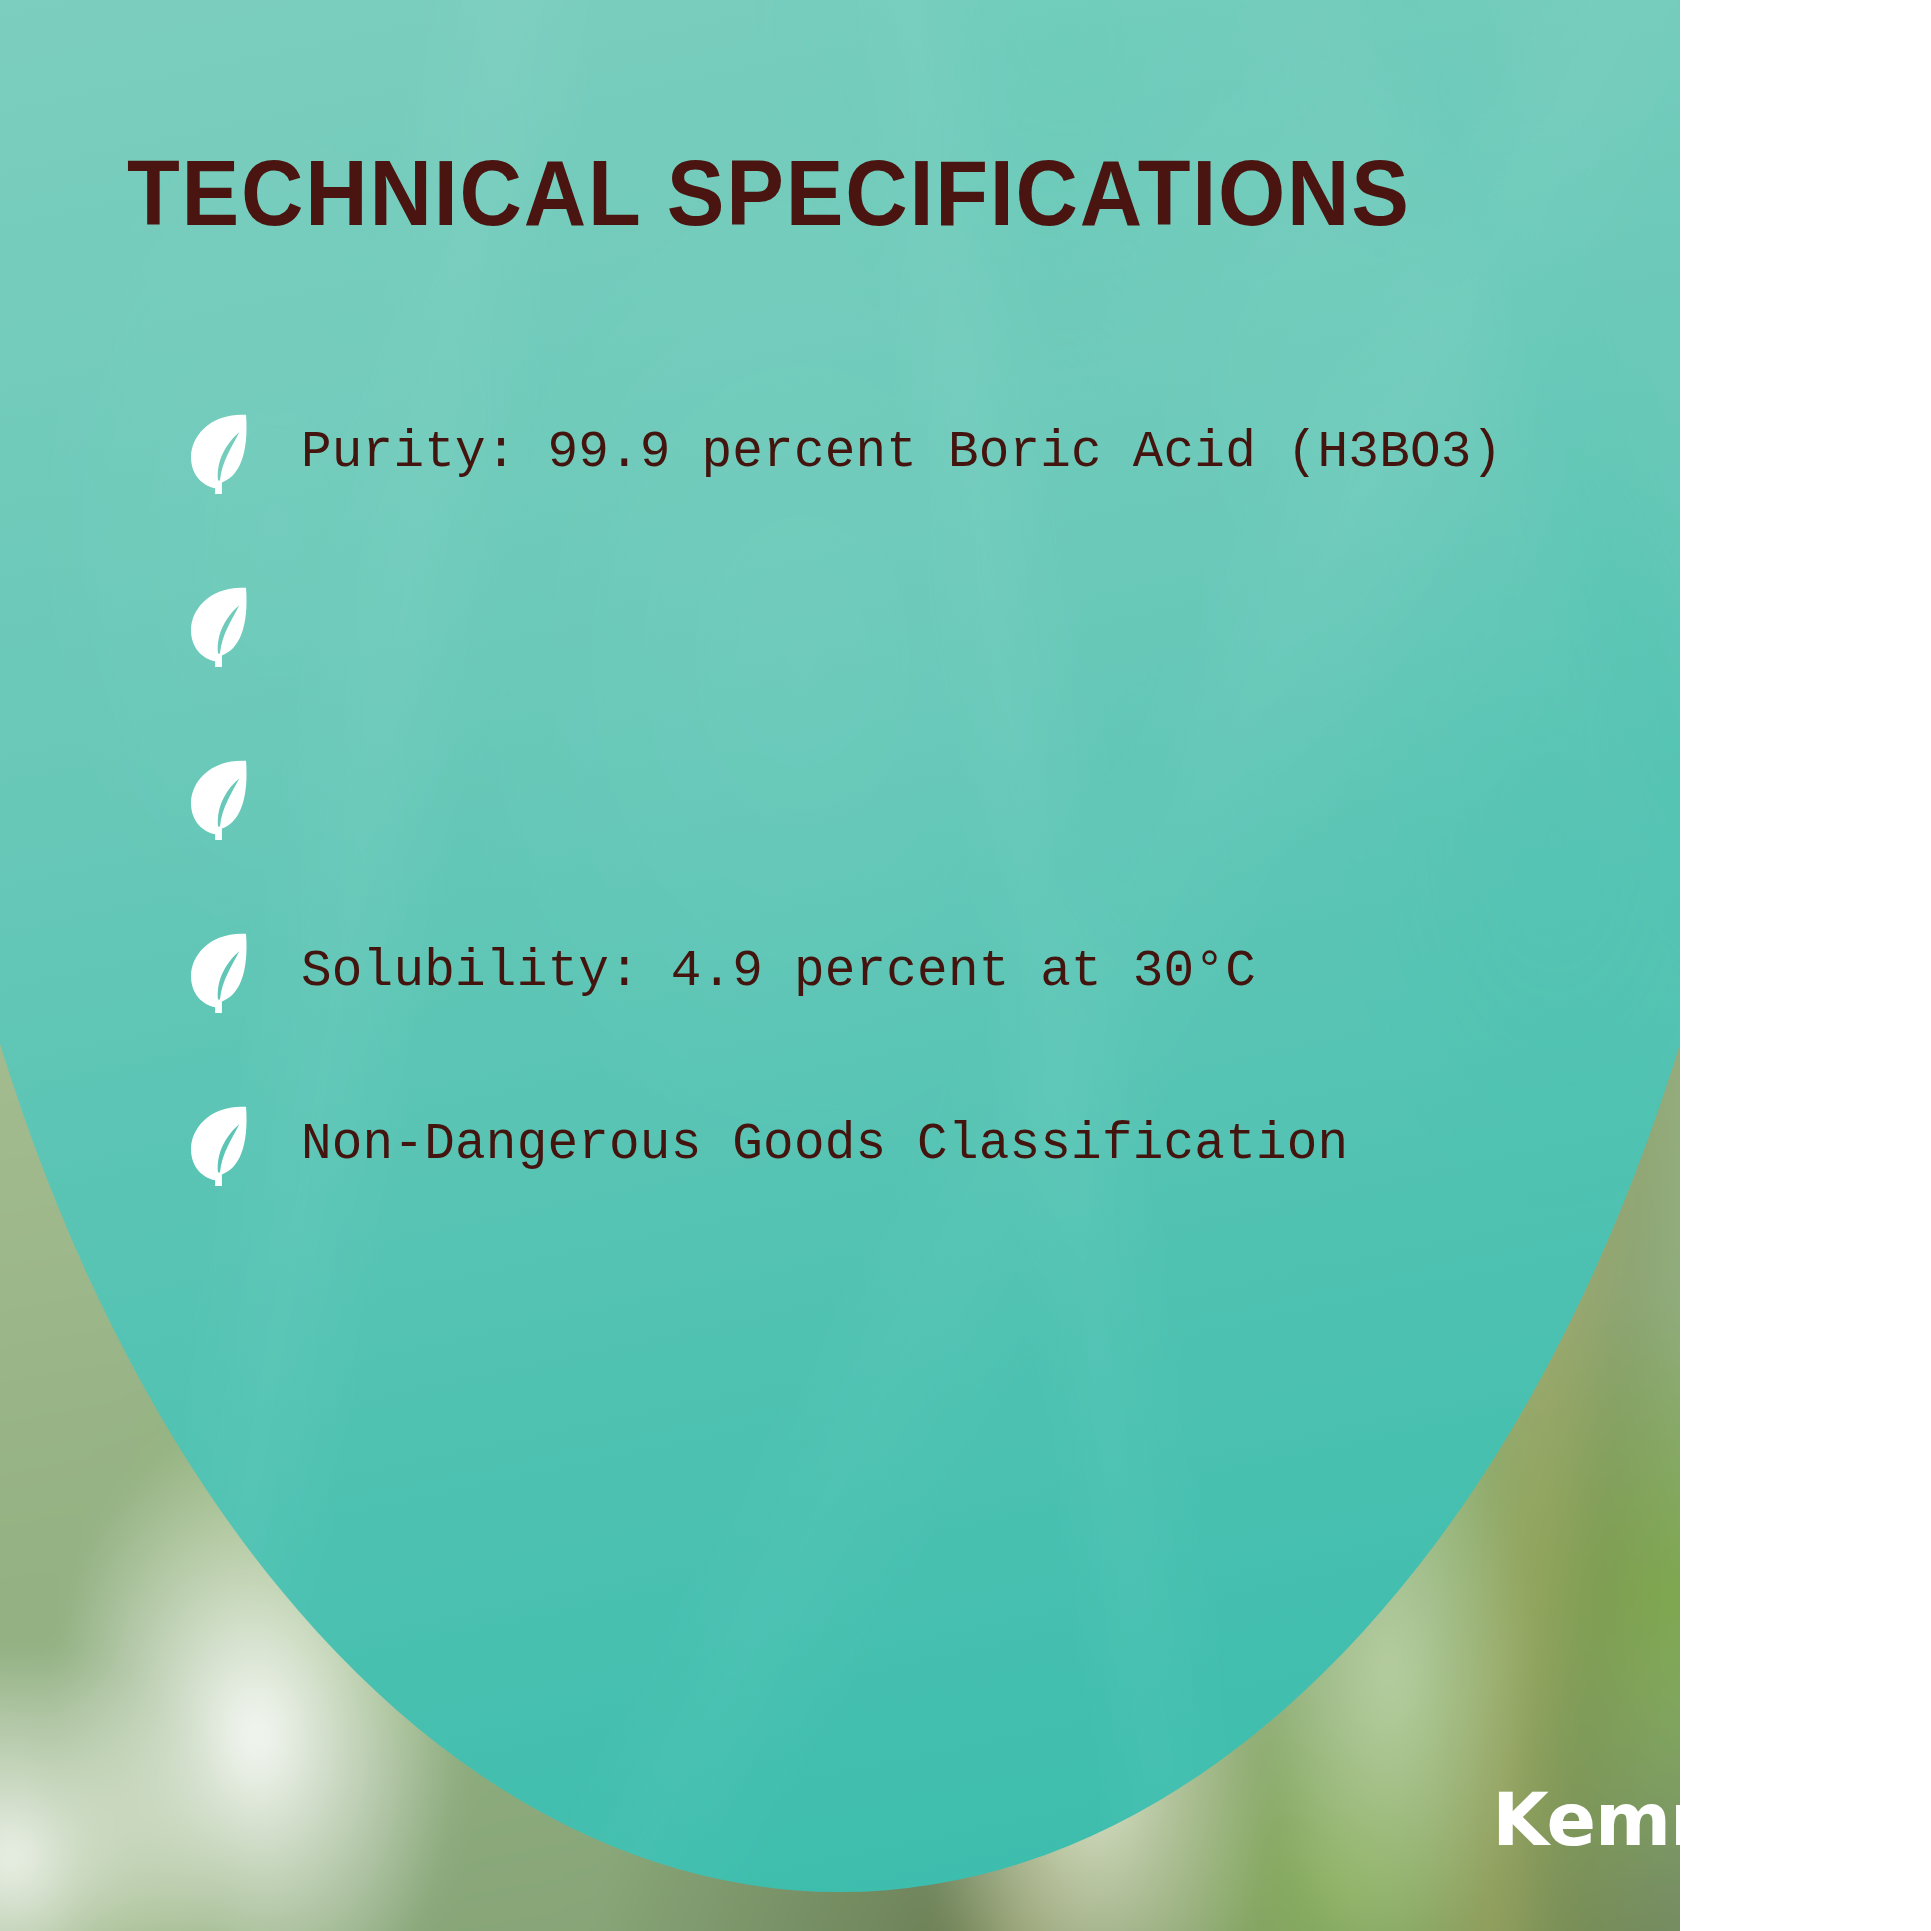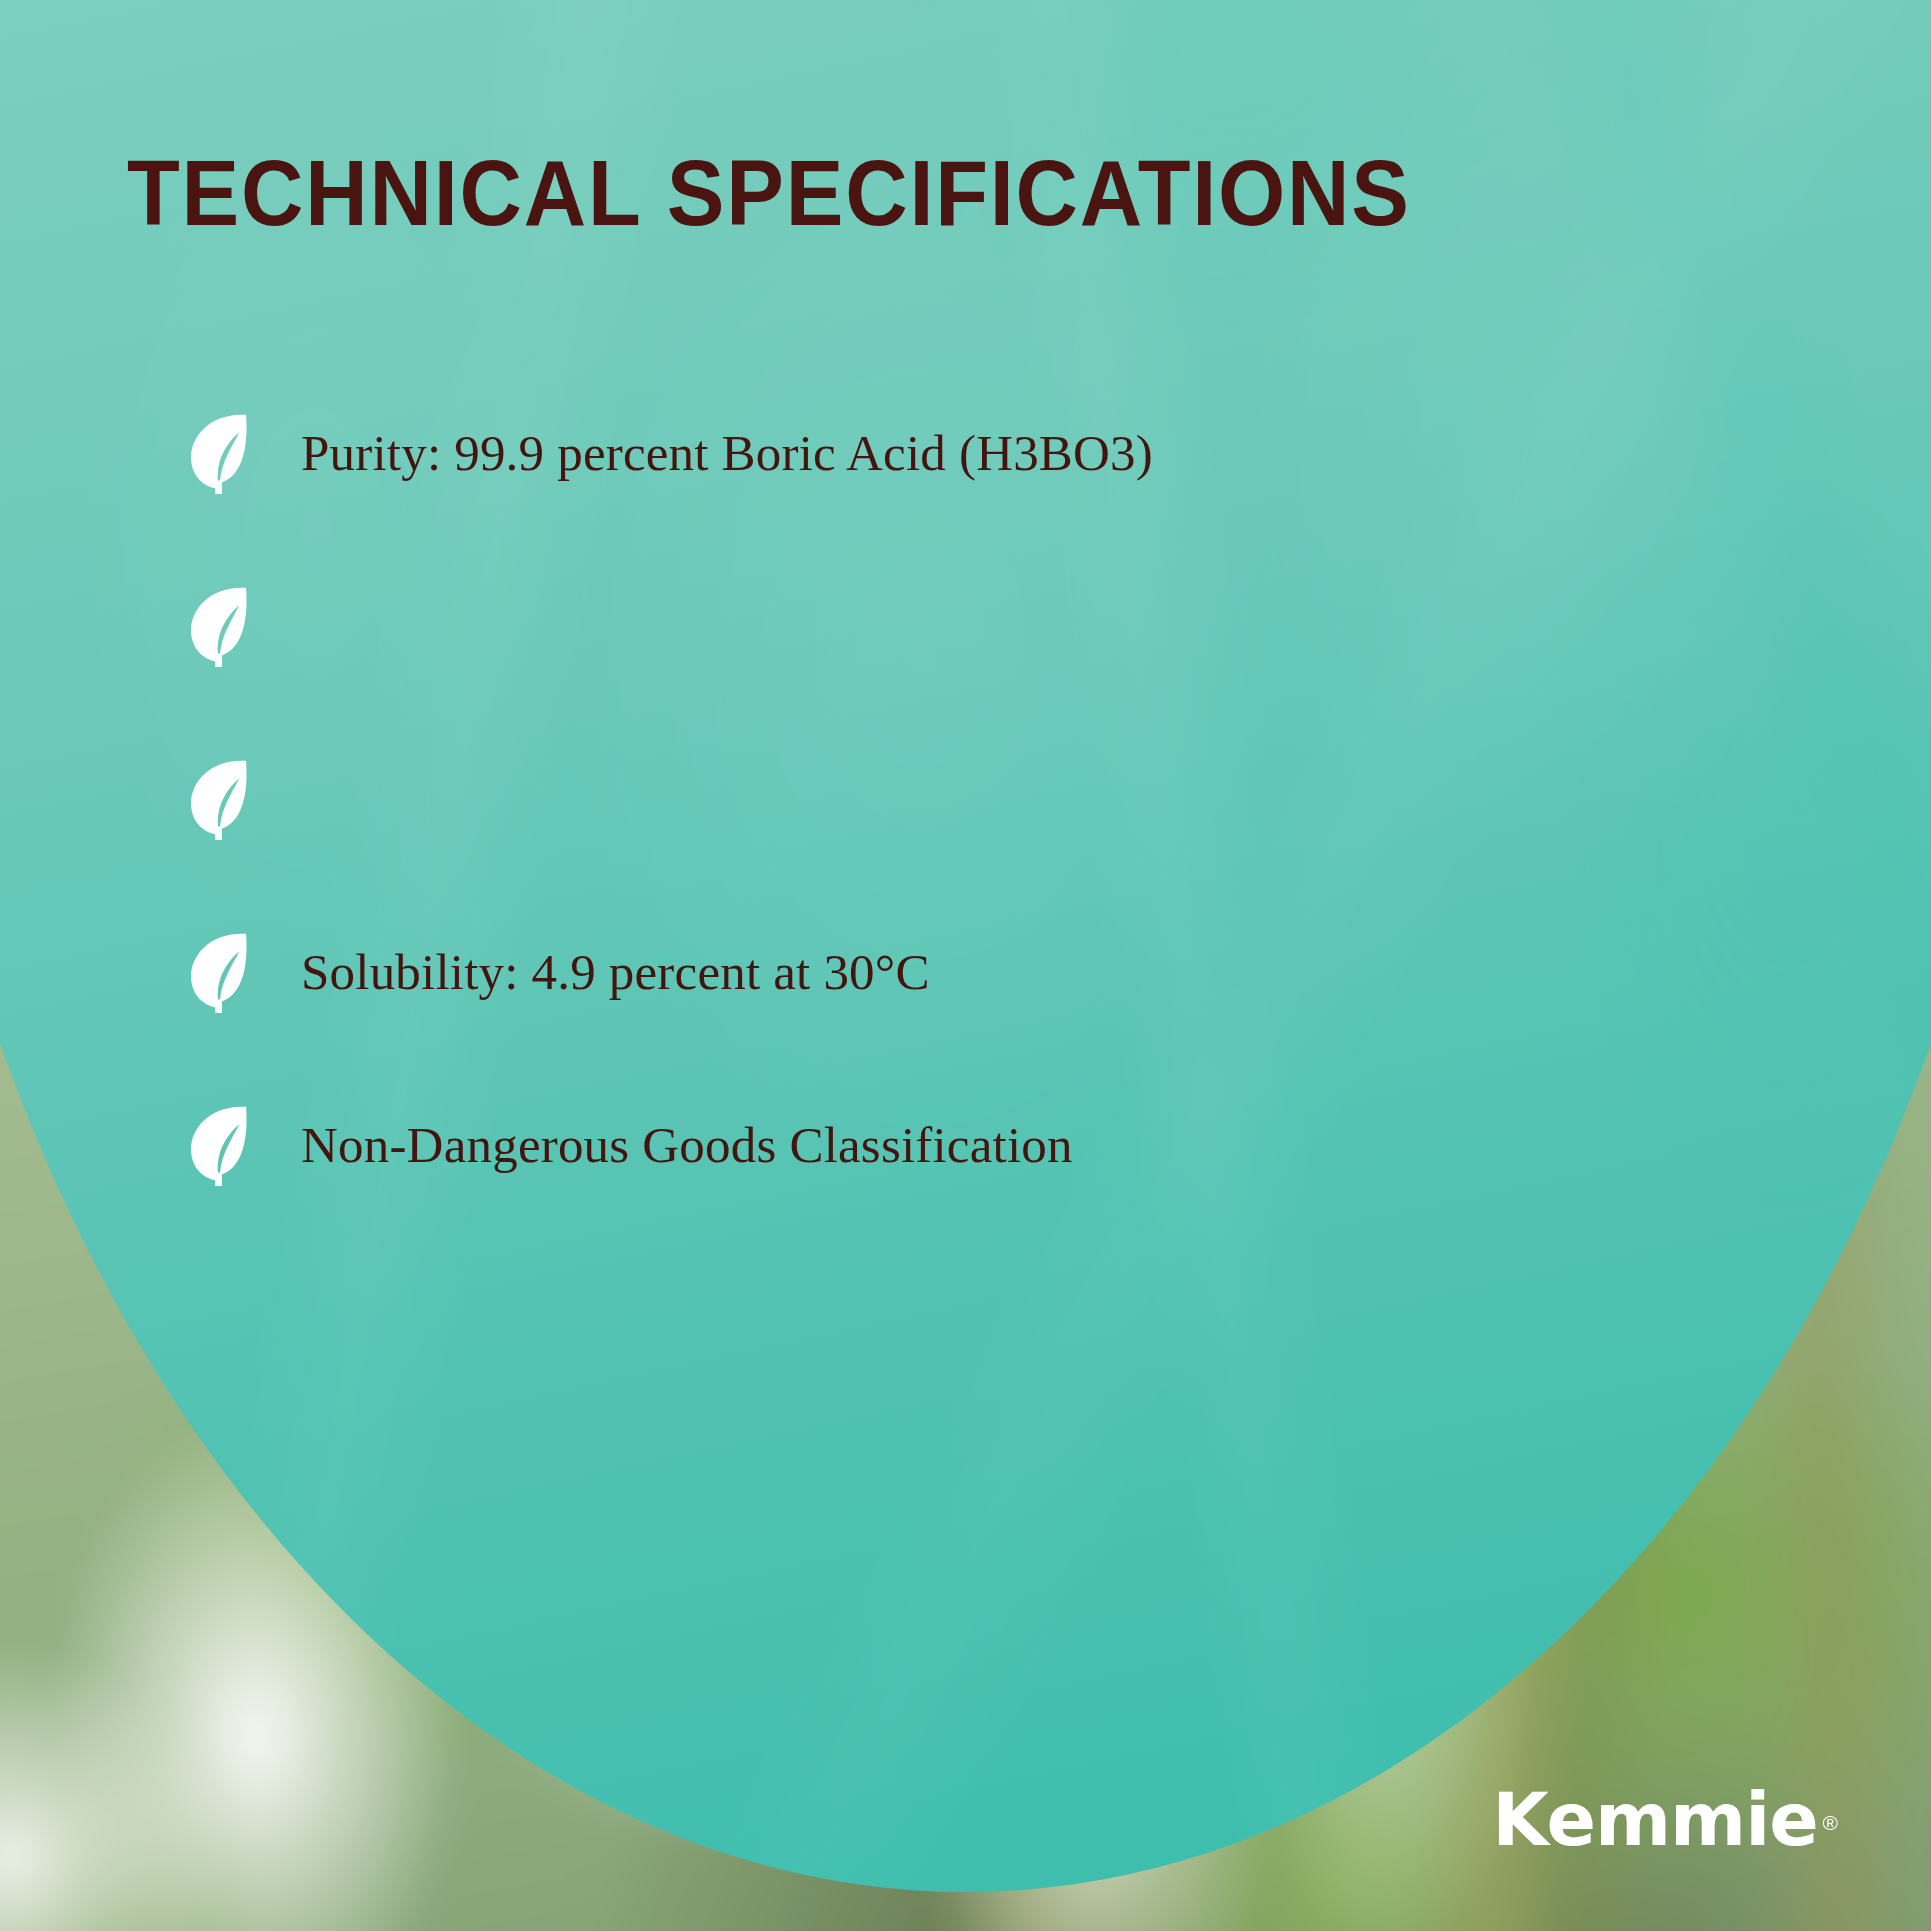--- a/index.html
+++ b/index.html
@@ -1,18 +1,18 @@
 <!DOCTYPE html>
 <html><head>
 <meta charset="utf-8">
 <style>
   html,body{margin:0;padding:0;background:#fff;}
   body{width:1931px;height:1931px;overflow:hidden;font-family:"Liberation Sans",sans-serif;}
 
-  #poster{position:relative;width:1931px;height:1931px;overflow:hidden;}
+  #poster{position:relative;width:1680px;height:1931px;overflow:hidden;}
 
   
   .photo{
     position:absolute;left:0;top:0;width:1931px;height:1931px;
     background:
       
       radial-gradient(ellipse 319px 502px at 290px 1699px, rgba(255,255,255,.92) 0%, rgba(255,255,255,0) 62%),
       radial-gradient(ellipse 406px 367px at 734px 1564px, rgba(255,255,255,.88) 0%, rgba(255,255,255,0) 65%),
       radial-gradient(ellipse 251px 444px at 1091px 1738px, rgba(248,255,240,.72) 0%, rgba(255,255,255,0) 68%),
       radial-gradient(ellipse 290px 290px at 58px 1815px, rgba(255,255,255,.85) 0%, rgba(255,255,255,0) 70%),
@@ -86,21 +86,21 @@
   .spec-row:last-child{margin-bottom:0;}
 
   .leaf-icon{
     flex:0 0 60px;width:60px;height:83px;
     display:flex;align-items:center;justify-content:center;
   }
   .leaf-icon svg{display:block;width:60px;height:83px;}
 
   .spec-text{
     margin-left:52px;
-    font-family:Liberation Serif, serif;
+    font-family:Liberation Mono, monospace;
     font-size:51px;
     font-weight:400;
     letter-spacing:0.2px;
     color:#44150F;
     white-space:nowrap;
   }
 
   
   .logo{
     position:absolute;right:93px;bottom:75px;

